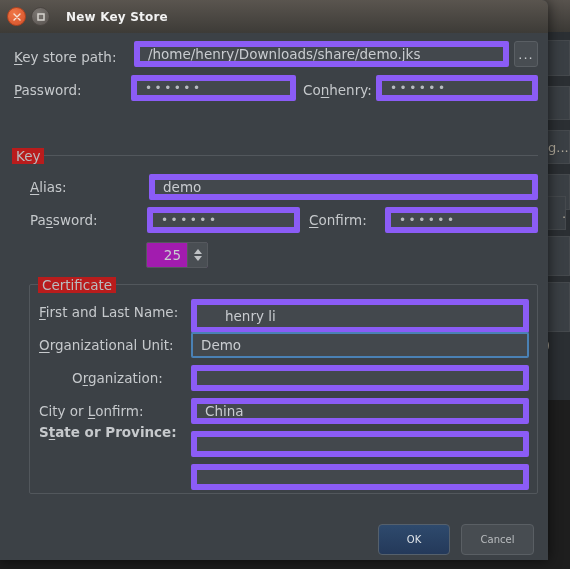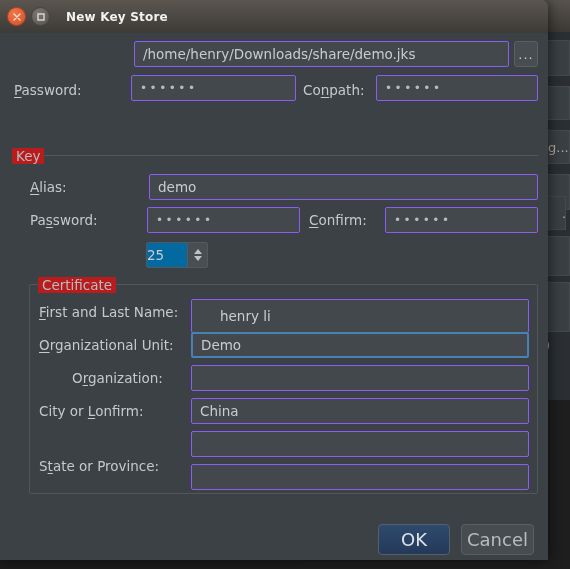--- a/index.html
+++ b/index.html
@@ -105,21 +105,21 @@
     font-size: 13.5px;
     white-space: nowrap;
     line-height: 1;
   }
   .lbl u { text-decoration: underline; text-underline-offset: 2px; }
 
   
   .field {
     position: absolute;
     background: #43484d;
-    border: 1px solid #8b5cf6;
+    border: 6px solid #8b5cf6;
     box-sizing: border-box;
     border-radius: 2px;
     color: #c9ccd0;
     font-size: 13.5px;
     display: flex;
     align-items: center;
     padding-left: 8px;
     font-family: "DejaVu Sans", "Liberation Sans", sans-serif;
     overflow: hidden;
     white-space: nowrap;
@@ -143,24 +143,23 @@
     align-items: center;
     justify-content: center;
     letter-spacing: 1px;
   }
 
   
   .spinner {
     position: absolute;
     display: flex;
     border: 1px solid #55595e;
-    background: #0369a1;
+    background: #a21caf;
     box-sizing: border-box;
     border-radius: 2px;
-    gap: 17px;
   }
   .spinner .val {
     flex: 1;
     display: flex;
     align-items: center;
     justify-content: flex-end;
     padding-right: 6px;
     color: #c9ccd0;
     font-size: 13.5px;
   }
@@ -203,21 +202,21 @@
   }
 
   
   .btn {
     position: absolute;
     border-radius: 4px;
     box-sizing: border-box;
     display: flex;
     align-items: center;
     justify-content: center;
-    font-size: 18px;
+    font-size: 10px;
   }
   .btn.primary {
     background: linear-gradient(#2e4a6d, #24395a);
     border: 1px solid #55606c;
     color: #dfe4e9;
   }
   .btn.normal {
     background: #474c51;
     border: 1px solid #5a5f64;
     color: #b9bcbf;
@@ -254,29 +253,32 @@
     <div class="wbtn max">
       <svg width="8" height="8" viewBox="0 0 8 8">
         <rect x="1" y="1" width="6" height="6" fill="none" stroke="#d6d3ce" stroke-width="1.5"></rect>
       </svg>
     </div>
     <div class="wtitle">New Key Store</div>
   </div>
 
   <div id="dialog-body">
 
+    <div class="lbl" style="left:14px; top:18px;">
+      <u>K</u><span>ey store path:</span>
+    </div>
     <div class="field" style="left:134px; top:8px; width:375px; height:26px;">/home/henry/Downloads/share/demo.jks</div>
     <div class="btn-small" style="left:514px; top:8px; width:24px; height:26px;">...</div>
 
     <div class="lbl" style="left:14px; top:51px;">
       <u>P</u><span>assword:</span>
     </div>
     <div class="field pw" style="left:131px; top:42px; width:165px; height:26px;">••••••</div>
     <div class="lbl" style="left:303px; top:51px;">
-      <span>Co</span><u>n</u><span>path:</span>
+      <span>Co</span><u>n</u><span>henry:</span>
     </div>
     <div class="field pw" style="left:376px; top:42px; width:162px; height:26px;">••••••</div>
 
     <div class="group-title" style="left:12px; top:115px;">Key</div>
     <div class="group-sep" style="left:44px; top:122px; width:494px;"></div>
 
     <div class="lbl" style="left:30px; top:148px;">
       <u>A</u><span>lias:</span>
     </div>
     <div class="field" style="left:149px; top:141px; width:389px; height:26px;">demo</div>
@@ -314,21 +316,21 @@
     <div class="lbl" style="left:49px; top:339px;margin-left:23px;">
       <span>O</span><u>r</u><span>ganization:</span>
     </div>
     <div class="field" style="left:191px; top:332px; width:338px; height:26px;"></div>
 
     <div class="lbl" style="left:39px; top:372px;">
       <span>City or </span><u>L</u><span>onfirm:</span>
     </div>
     <div class="field" style="left:191px; top:365px; width:338px; height:26px;">China</div>
 
-    <div class="lbl" style="left:39px; top:427px;">
+    <div class="lbl" style="left:39px; top:393px;font-weight:bold;">
       <span>S</span><u>t</u><span>ate or Province:</span>
     </div>
     <div class="field" style="left:191px; top:398px; width:338px; height:26px;"></div>
 
     <div class="field" style="left:191px; top:431px; width:338px; height:26px;"></div>
 
     <div class="btn primary" style="left:378px; top:491px; width:72px; height:31px;">OK</div>
     <div class="btn normal" style="left:461px; top:491px; width:73px; height:31px;">Cancel</div>
 
   </div>

